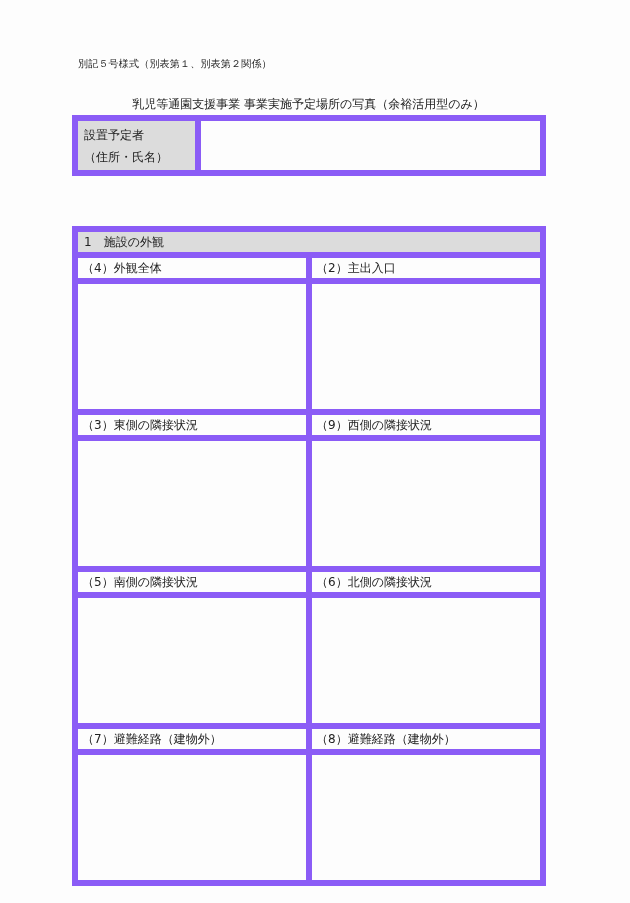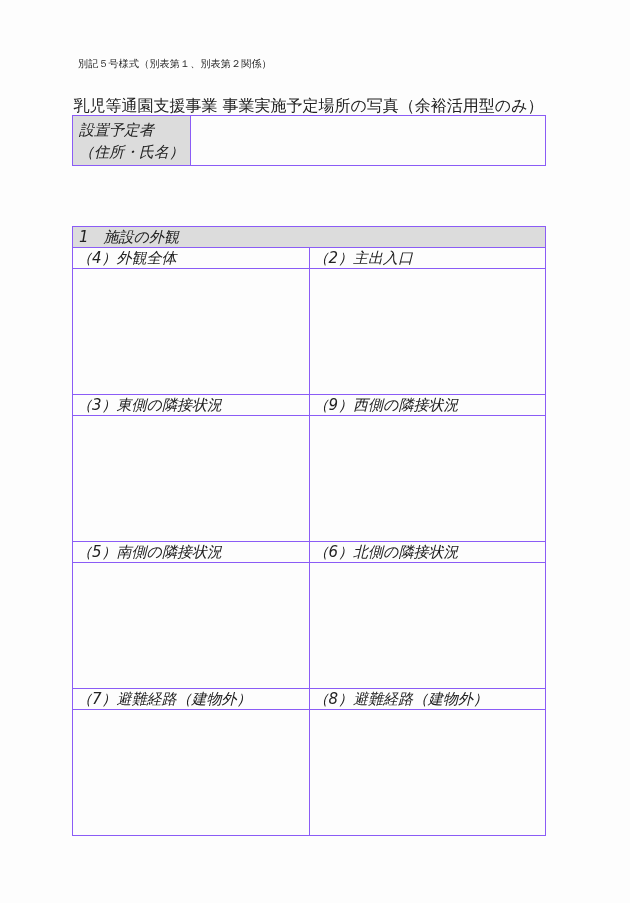--- a/index.html
+++ b/index.html
@@ -7,24 +7,24 @@
     width:630px; height:903px; background:#fdfdfd;
     font-family:"DejaVu Sans","Liberation Sans",sans-serif;
     color:#222; position:relative; overflow:hidden;
   }
   .form-number {
     position:absolute; left:78px; top:57px;
     font-size:10px; letter-spacing:0.2px;
   }
   .doc-title {
     position:absolute; left:72px; width:473px; top:96px;
-    text-align:center; font-size:16px;
+    text-align:center; font-size:12px;
   }
   table { border-collapse:collapse; position:absolute; table-layout:fixed; }
-  td { border:1px solid #8b5cf6; padding:0; font-size:15px; vertical-align:middle;font-style:italic; }
+  td { border:6px solid #8b5cf6; padding:0; font-size:12px; vertical-align:middle; }
   .info-table { left:72px; top:115px; width:474px; }
   .info-table .label { background:#dcdcdc; width:111px; padding-left:6px; line-height:22px; }
   .info-table .value { background:#fdfdfd; }
   .info-table tr.r1 td { height:49px; }
   .info-table tr.r2 td { height:39px; }
 
   .photo-table { left:72px; top:226px; width:474px;padding-left:46px; }
   .photo-table .section-header td { background:#dcdcdc; height:20px; padding-left:6px; }
   .photo-table .caption td { height:20px; padding-left:4px; background:#fdfdfd; }
   .photo-table .photo td { height:125px; background:#fdfdfd; }

